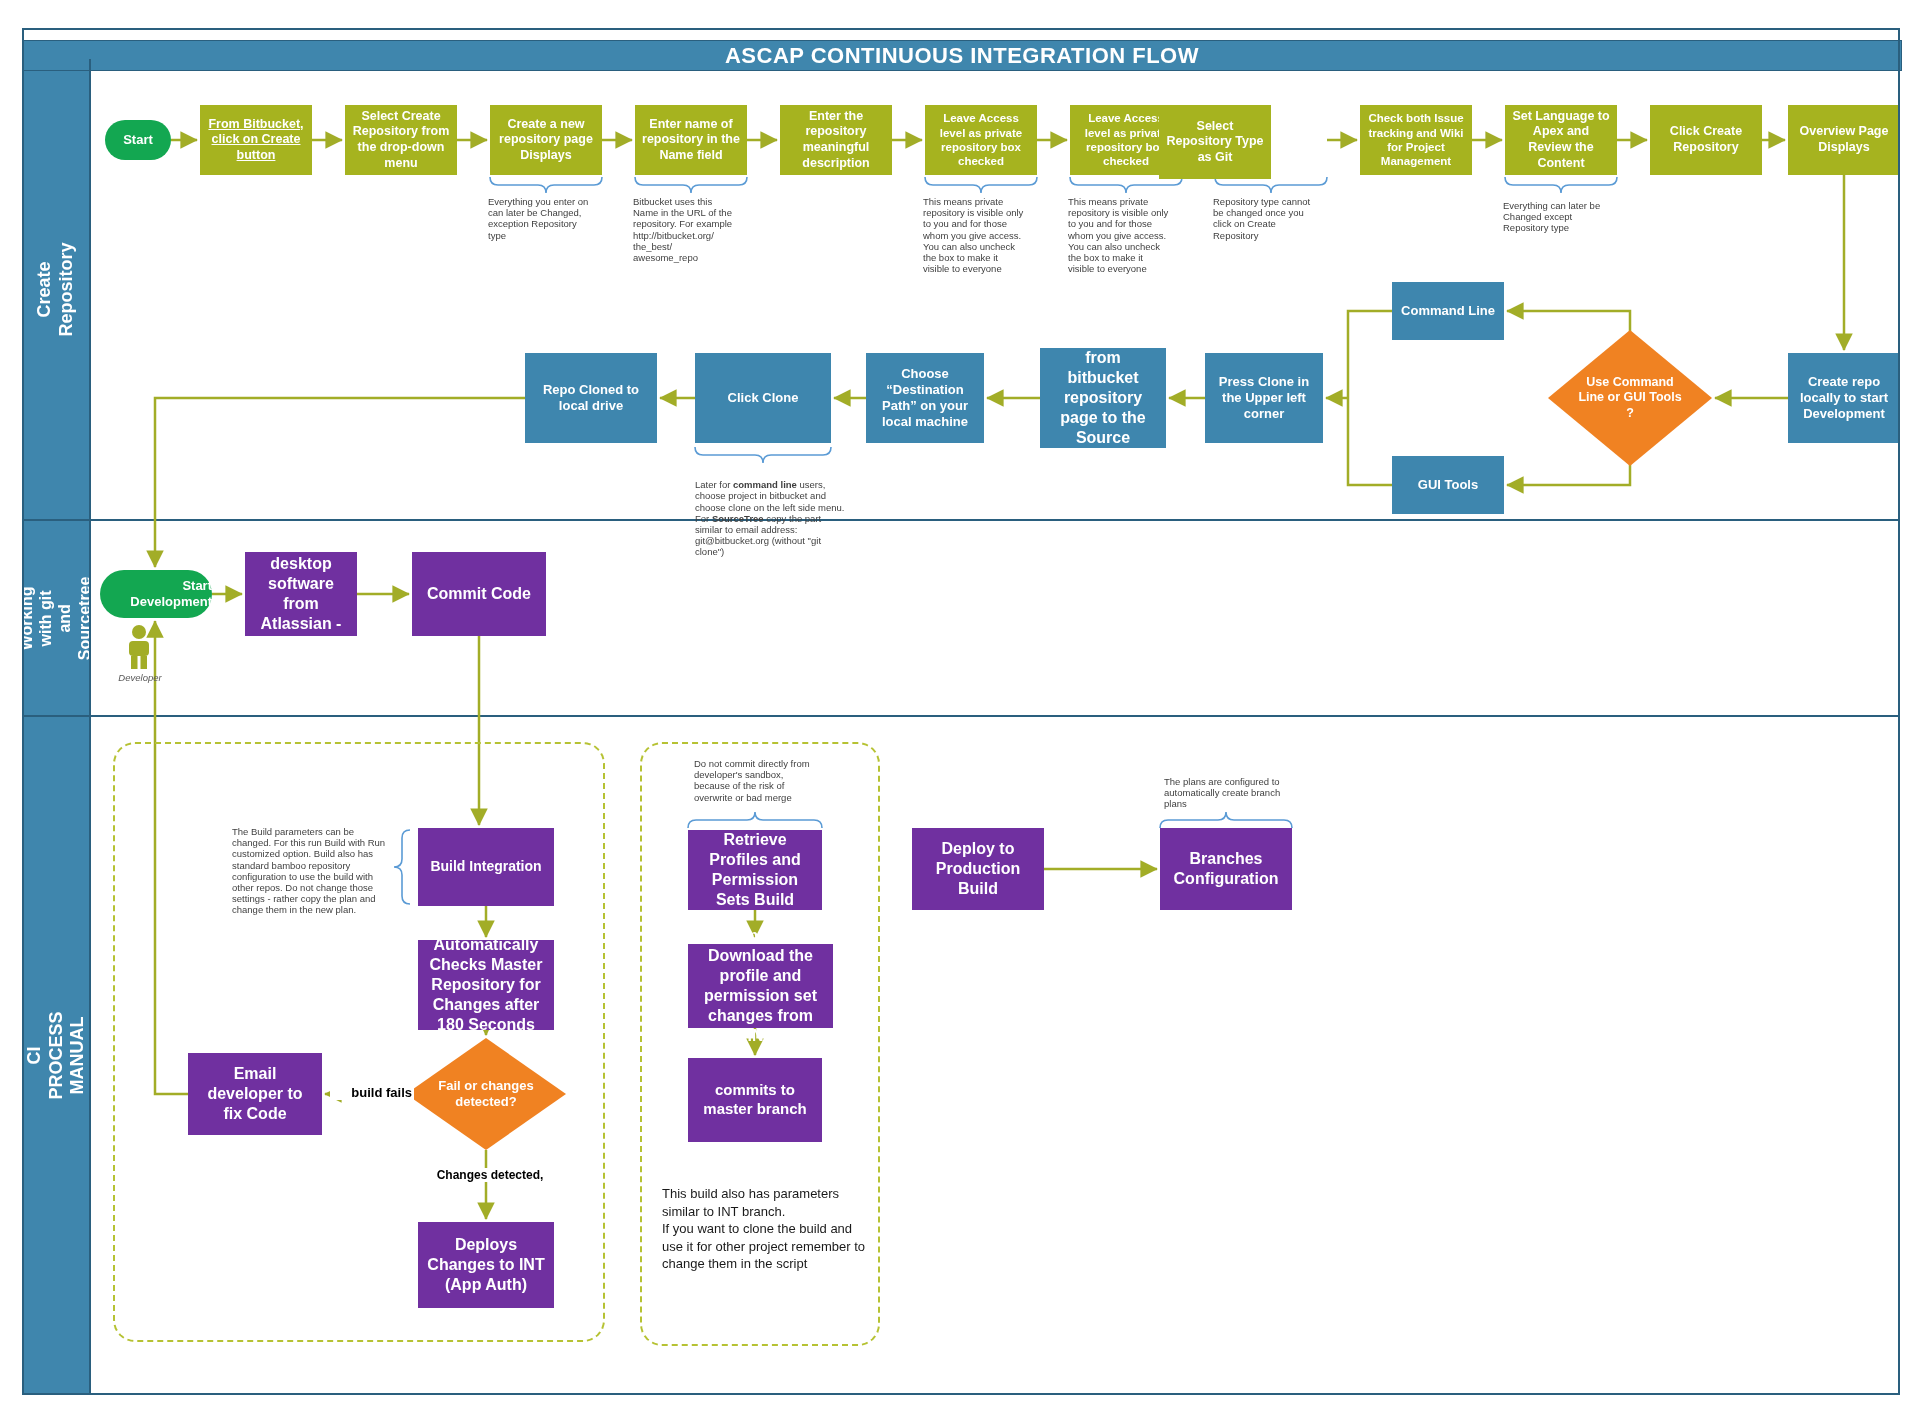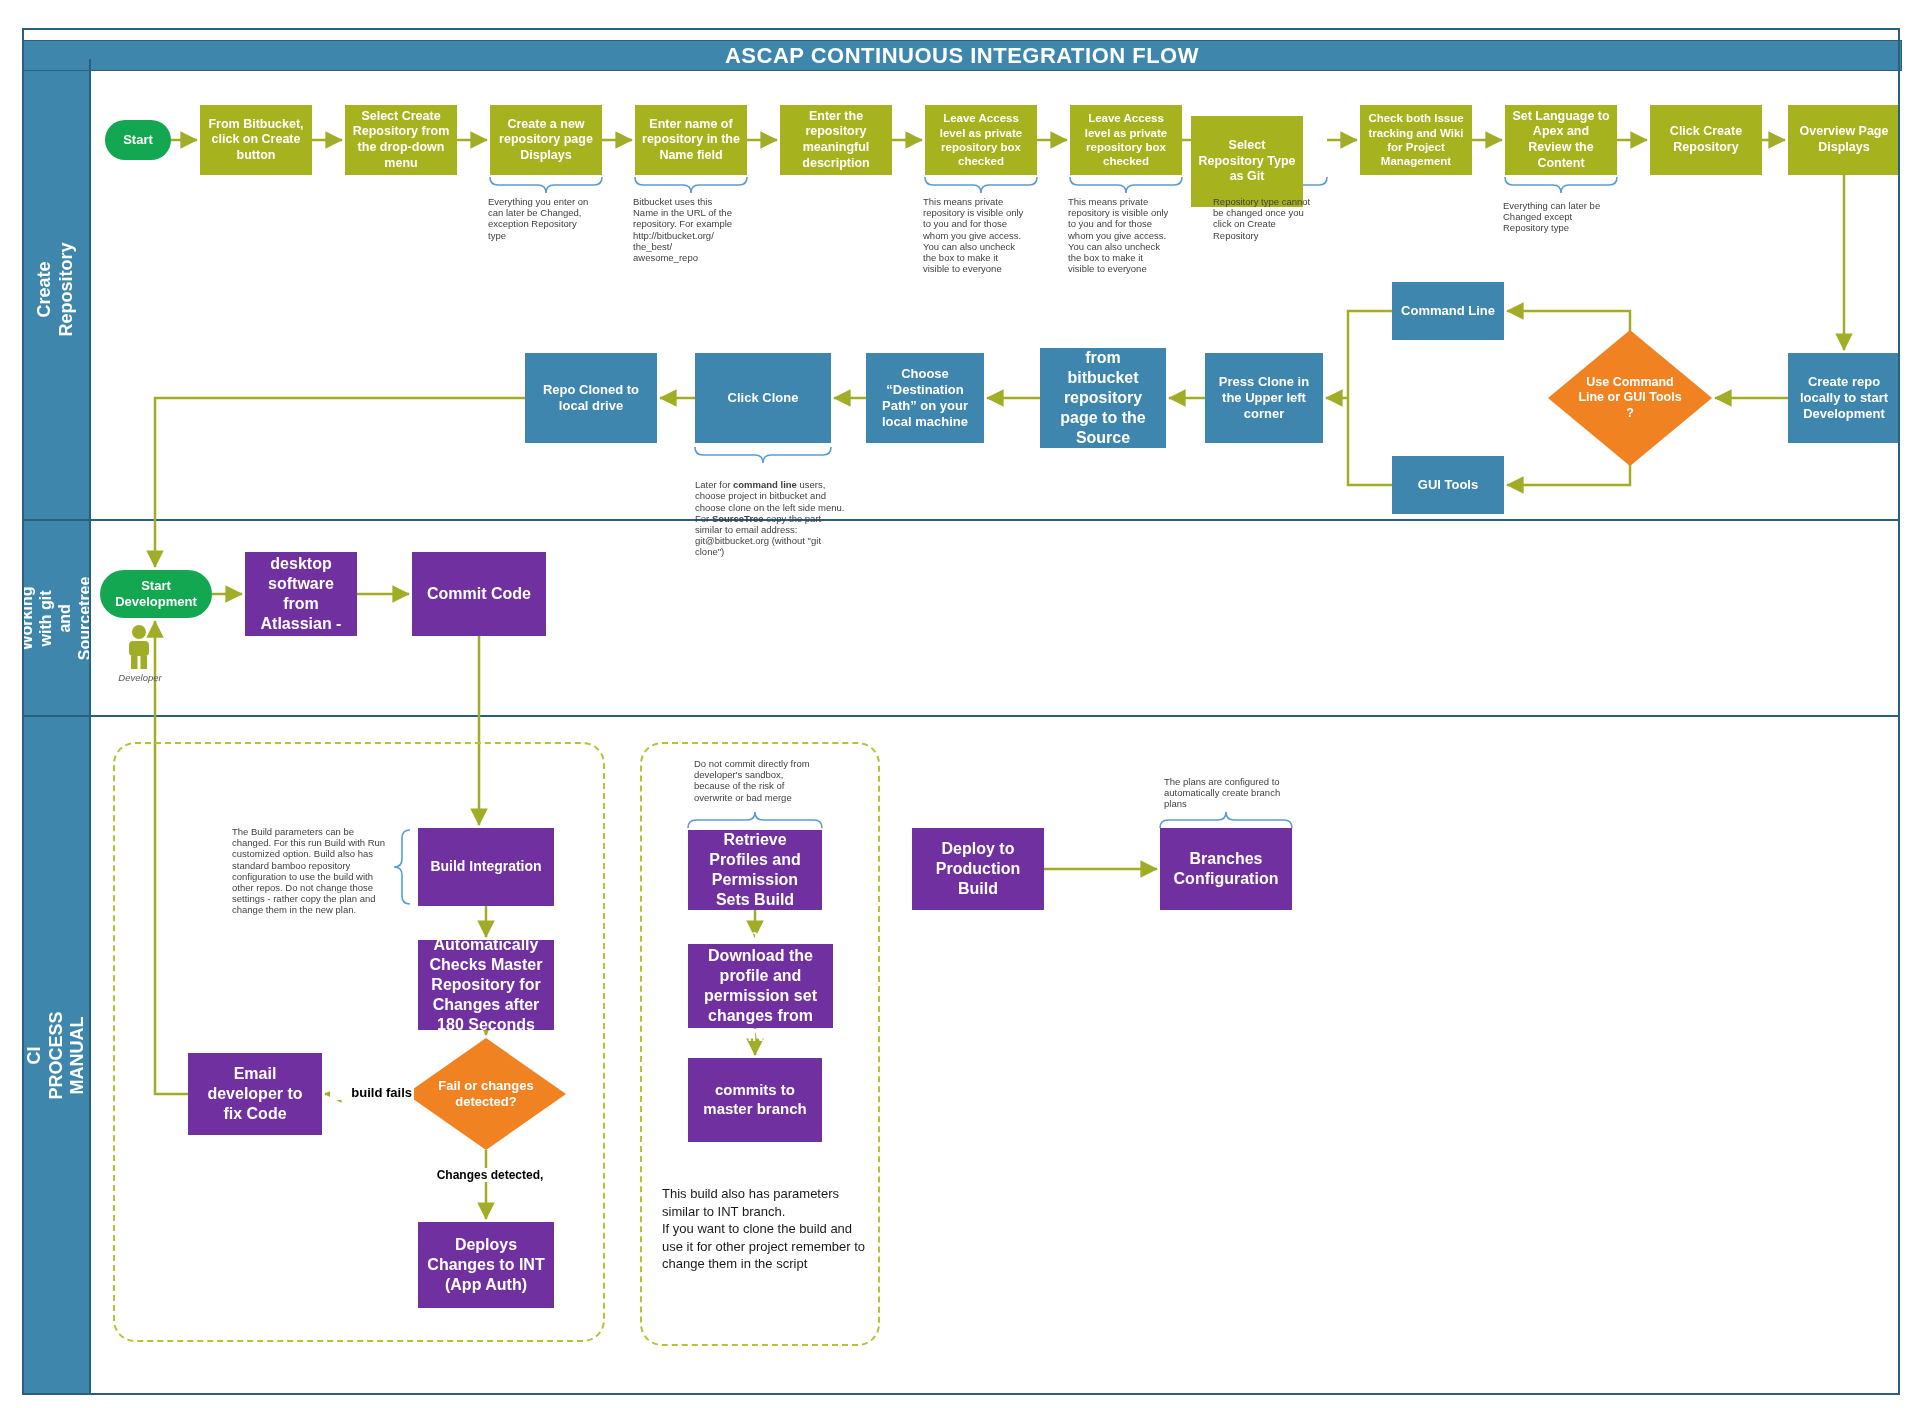--- a/index.html
+++ b/index.html
@@ -127,28 +127,28 @@
 
     <g fill="#a2ad27">
       <circle cx="139" cy="632" r="7"></circle>
       <rect x="129" y="641" width="20" height="15" rx="4"></rect>
       <rect x="131" y="656" width="6.5" height="13"></rect>
       <rect x="140.5" y="656" width="6.5" height="13"></rect>
     </g>
   </svg>
 
   <div class="node pill" style="left:105px;top:120px;width:66px;height:40px;">Start</div>
-  <div class="node olive" style="left:200px;top:105px;width:112px;height:70px;">From Bitbucket, click on Create button</div>
+  <div class="node olive" style="left:200px;top:105px;width:112px;height:70px;text-decoration:underline;">From Bitbucket, click on Create button</div>
   <div class="node olive" style="left:345px;top:105px;width:112px;height:70px;">Select Create Repository from the drop-down menu</div>
   <div class="node olive" style="left:490px;top:105px;width:112px;height:70px;">Create a new repository page Displays</div>
   <div class="node olive" style="left:635px;top:105px;width:112px;height:70px;">Enter name of repository in the Name field</div>
   <div class="node olive" style="left:780px;top:105px;width:112px;height:70px;">Enter the repository meaningful description</div>
   <div class="node olive" style="left:925px;top:105px;width:112px;height:70px;font-size:11.5px;">Leave Access level as private repository box checked</div>
   <div class="node olive" style="left:1070px;top:105px;width:112px;height:70px;font-size:11.5px;">Leave Access level as private repository box checked</div>
-  <div class="node olive" style="left:1191px;top:105px;width:112px;height:91px;margin-top:11px;">Select Repository Type as Git</div>
+  <div class="node olive" style="left:1159px;top:105px;width:112px;height:74px;">Select Repository Type as Git</div>
   <div class="node olive" style="left:1360px;top:105px;width:112px;height:70px;font-size:11.5px;">Check both Issue tracking and Wiki for Project Management</div>
   <div class="node olive" style="left:1505px;top:105px;width:112px;height:70px;">Set Language to Apex and Review the Content</div>
   <div class="node olive" style="left:1650px;top:105px;width:112px;height:70px;">Click Create Repository</div>
   <div class="node olive" style="left:1788px;top:105px;width:112px;height:70px;">Overview Page Displays</div>
 
   <div class="ann" style="left:488px;top:196px;width:130px;">Everything you enter on
 can later be Changed,
 exception Repository
 type</div>
   <div class="ann" style="left:633px;top:196px;width:130px;">Bitbucket uses this
@@ -187,21 +187,21 @@
   <div class="node bluebox" style="left:1040px;top:348px;width:126px;height:100px;font-size:16px;">Paste the value copied from bitbucket repository page to the Source Path/URL input field</div>
   <div class="node bluebox" style="left:866px;top:353px;width:118px;height:90px;">Choose “Destination Path” on your local machine</div>
   <div class="node bluebox" style="left:695px;top:353px;width:136px;height:90px;">Click Clone</div>
   <div class="node bluebox" style="left:525px;top:353px;width:132px;height:90px;">Repo Cloned to local drive</div>
 
   <div class="ann" style="left:695px;top:468px;width:152px;">
     <span>Later for </span><span class="b">command line</span><span> users, choose project in bitbucket and choose clone on the left side menu.
 For </span><span class="b">SourceTree</span><span> copy the part similar to email address: git@bitbucket.org (without "git clone")</span>
   </div>
 
-  <div class="node pill" style="left:100px;top:570px;width:112px;height:48px;">Start Development</div>
+  <div class="node pill" style="left:100px;top:570px;width:112px;height:48px;text-align:right;">Start Development</div>
   <div class="devlabel" style="left:110px;top:672px;width:60px;">Developer</div>
   <div class="node purple" style="left:245px;top:552px;width:112px;height:84px;">Use free desktop software from Atlassian - “SourceTree”</div>
   <div class="node purple" style="left:412px;top:552px;width:134px;height:84px;">Commit Code</div>
 
   <div class="dashedbox" style="left:113px;top:742px;width:492px;height:600px;"></div>
   <div class="dashedbox" style="left:640px;top:742px;width:240px;height:604px;"></div>
 
   <div class="ann" style="left:232px;top:826px;width:170px;">The Build parameters can be
 changed. For this run Build with Run
 customized option. Build also has

